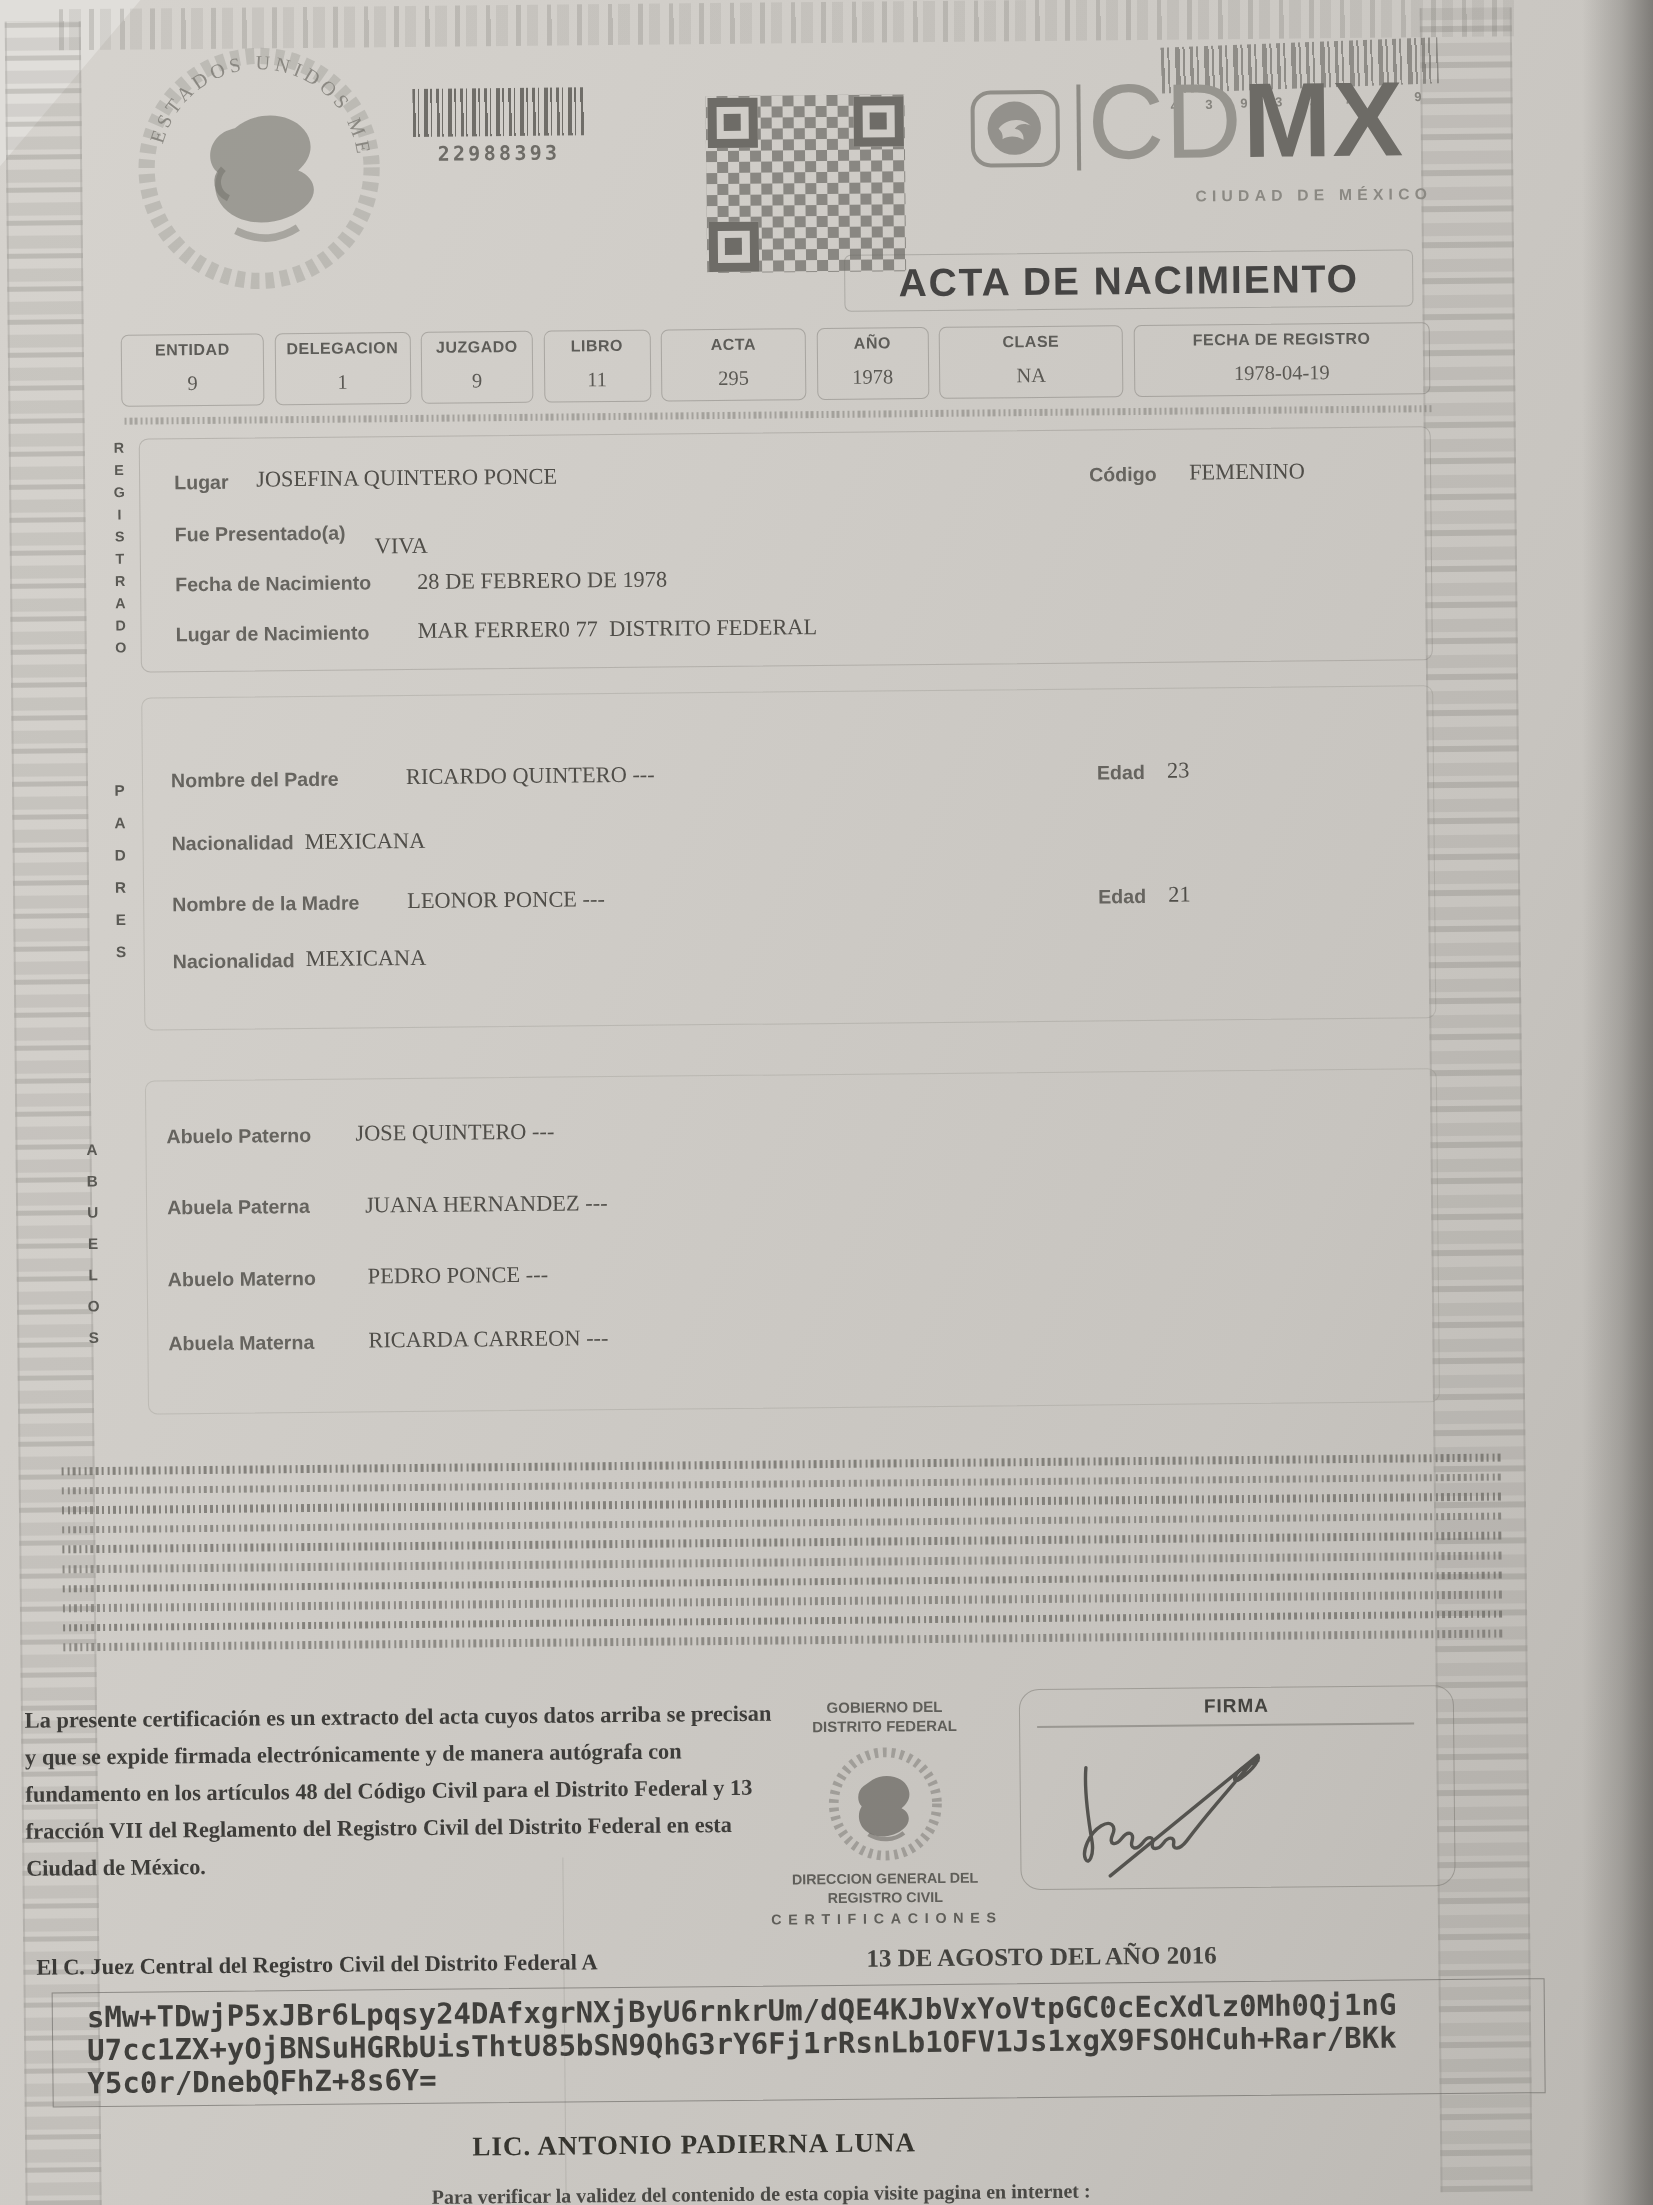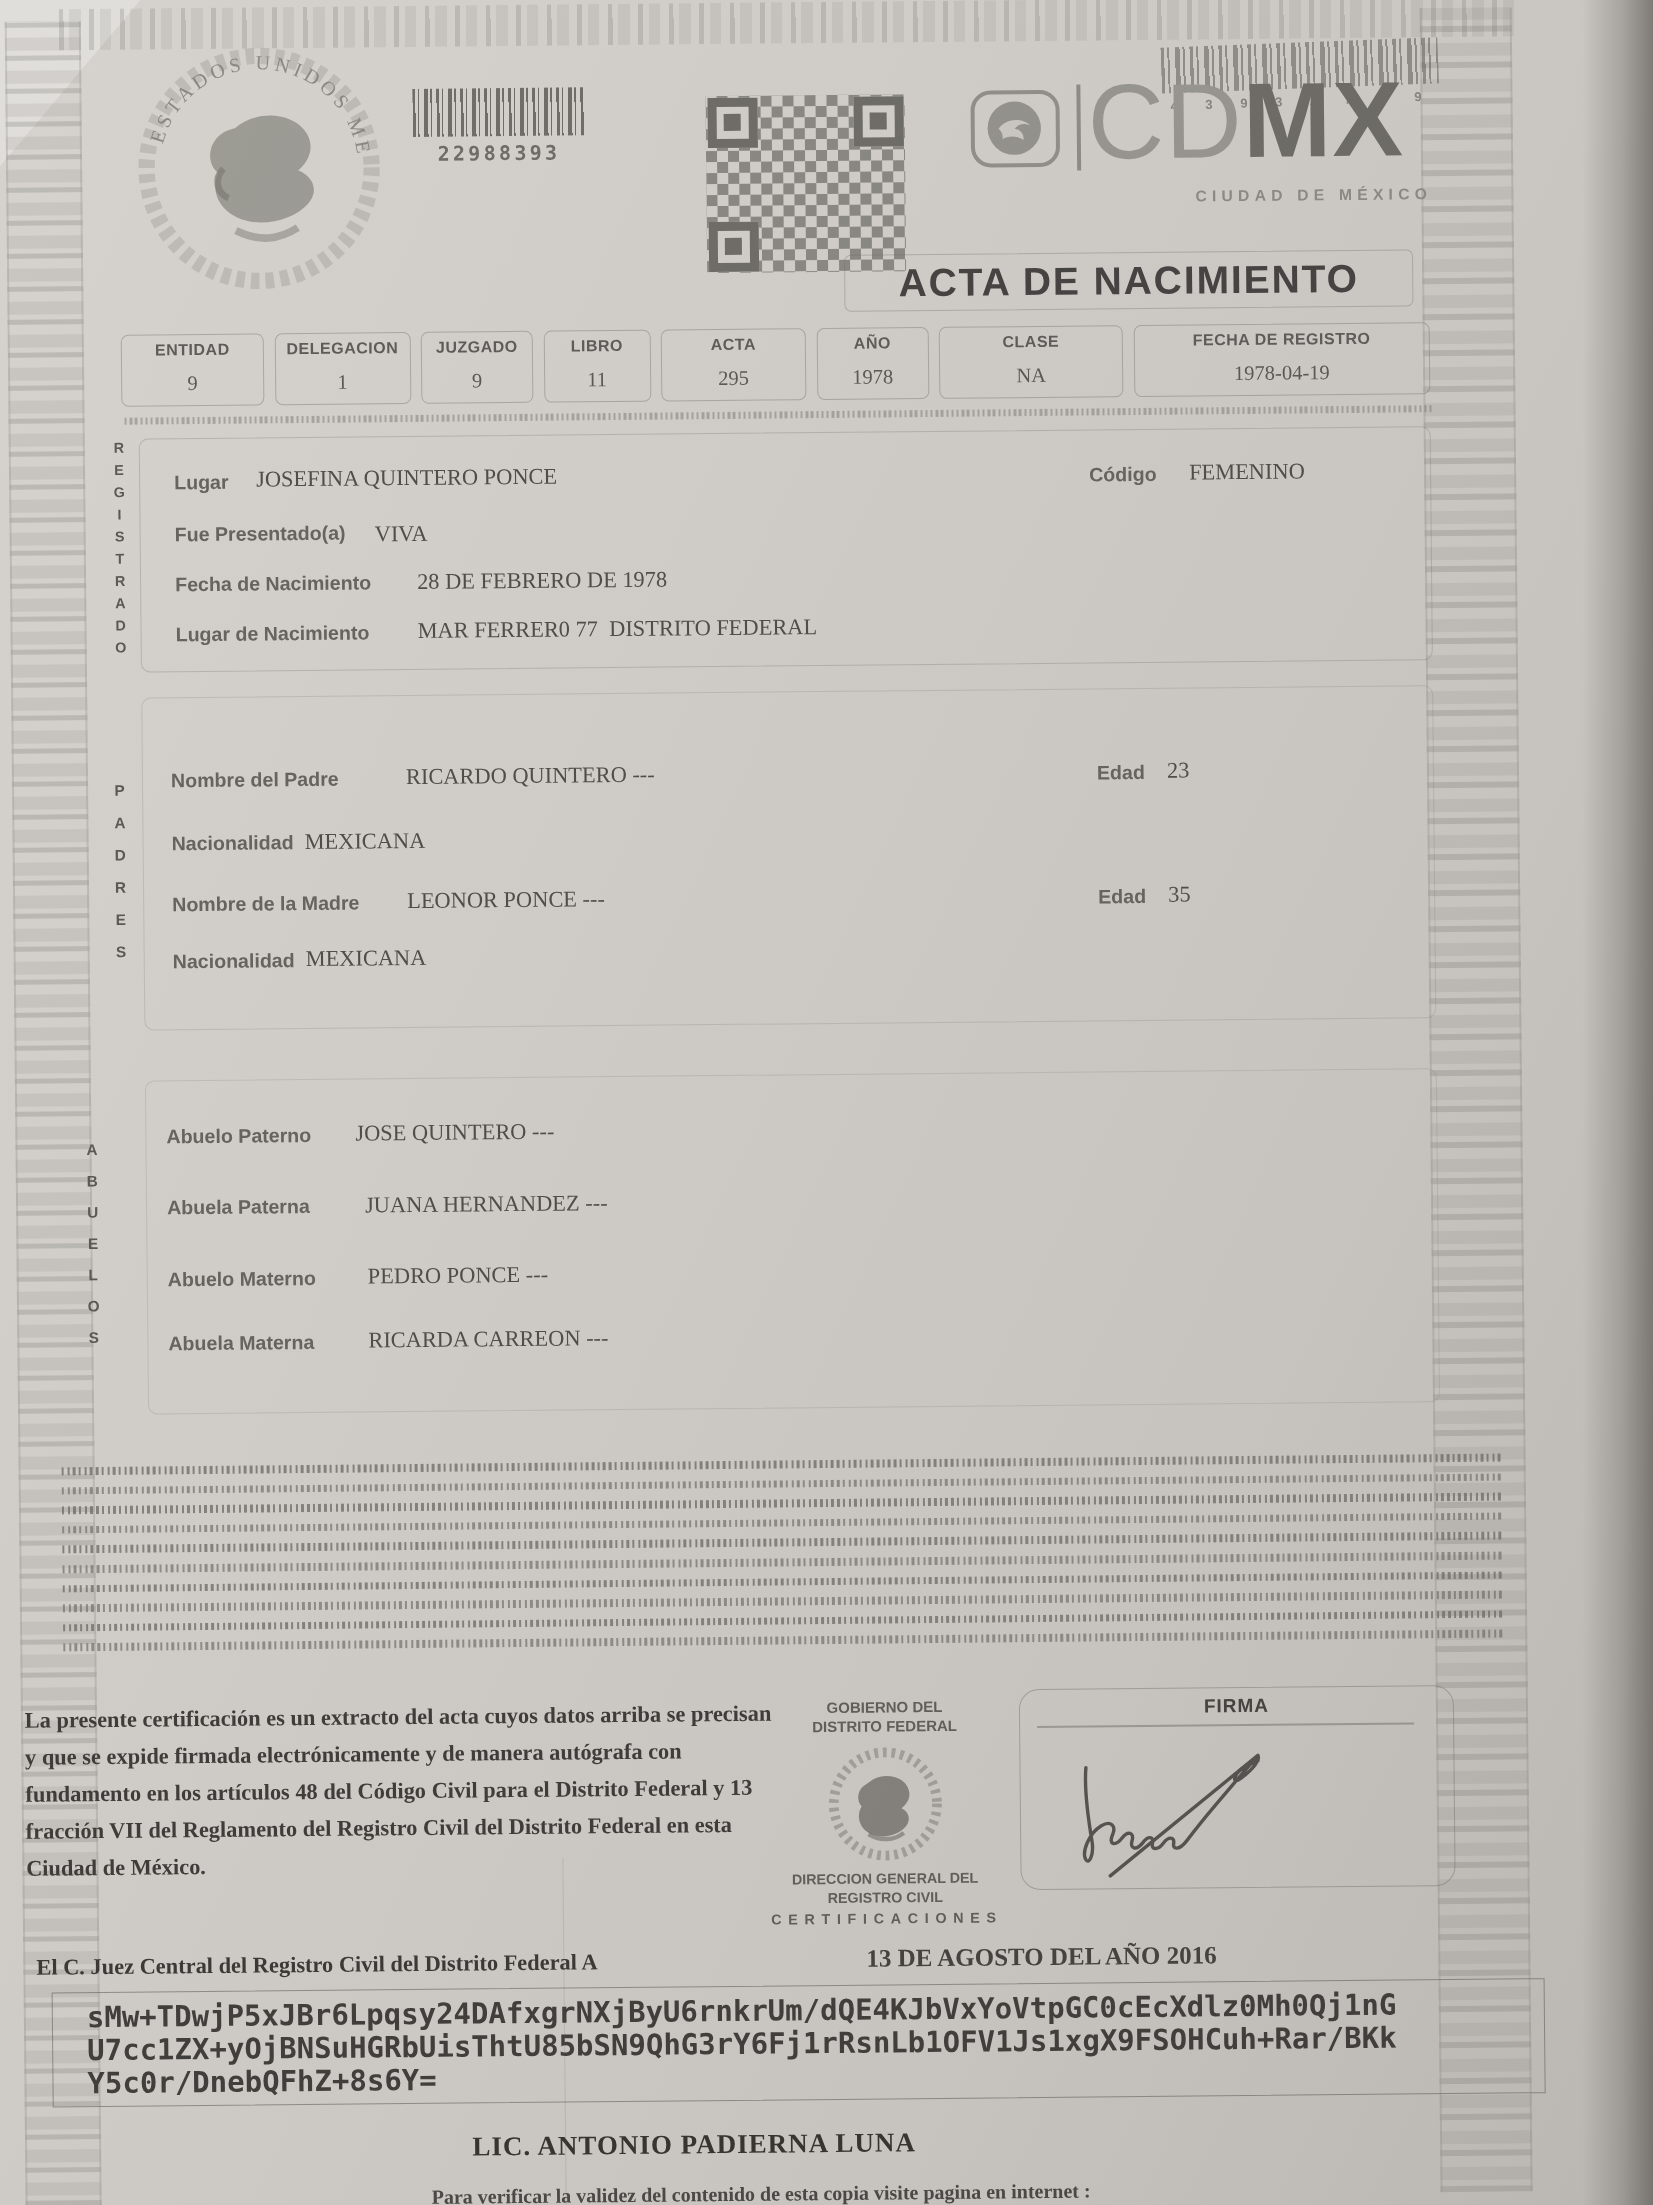--- a/index.html
+++ b/index.html
@@ -181,39 +181,39 @@
     </div>
     <div class="micro-strip"></div>
 
     <div class="vert-label" style="left:115px;top:433px;font-size:14.3px;letter-spacing:6.2px;">REGISTRADO</div>
     <div class="sec-box" style="left:143px;top:432px;width:1292px;height:234px;">
       <div class="lbl" style="left:34px;top:31.5px;">Lugar</div>
       <div class="val" style="left:116px;top:28px;">JOSEFINA QUINTERO PONCE</div>
       <div class="lbl" style="left:949px;top:33px;">Código</div>
       <div class="val" style="left:1049px;top:30px;">FEMENINO</div>
       <div class="lbl" style="left:34px;top:84px;">Fue Presentado(a)</div>
-      <div class="val" style="left:234px;top:84px;">VIVA</div>
+      <div class="val" style="left:234px;top:96px;">VIVA</div>
       <div class="lbl" style="left:34px;top:134px;">Fecha de Nacimiento</div>
       <div class="val" style="left:276px;top:132px;">28 DE FEBRERO DE 1978</div>
       <div class="lbl" style="left:34px;top:184px;">Lugar de Nacimiento</div>
       <div class="val" style="left:276px;top:181px;">MAR FERRER0 77  DISTRITO FEDERAL</div>
     </div>
 
     <div class="vert-label" style="left:111px;top:775px;font-size:15.3px;letter-spacing:15.3px;">PADRES</div>
     <div class="sec-box" style="left:143px;top:691px;width:1292px;height:333px;border-color:rgba(115,113,107,.22);">
       <div class="lbl" style="left:28px;top:71px;">Nombre del Padre</div>
       <div class="val" style="left:263px;top:68px;">RICARDO QUINTERO ---</div>
       <div class="lbl" style="left:954px;top:72px;">Edad</div>
       <div class="val" style="left:1024px;top:69px;">23</div>
       <div class="lbl" style="left:28px;top:134px;">Nacionalidad</div>
       <div class="val" style="left:161px;top:132px;">MEXICANA</div>
       <div class="lbl" style="left:28px;top:195px;">Nombre de la Madre</div>
       <div class="val" style="left:263px;top:192px;">LEONOR PONCE ---</div>
       <div class="lbl" style="left:954px;top:196px;">Edad</div>
-      <div class="val" style="left:1024px;top:193px;">35</div>
+      <div class="val" style="left:1024px;top:193px;">21</div>
       <div class="lbl" style="left:28px;top:252px;">Nacionalidad</div>
       <div class="val" style="left:161px;top:249px;">MEXICANA</div>
     </div>
 
     <div class="vert-label" style="left:80px;top:1134px;font-size:15.3px;letter-spacing:14.3px;">ABUELOS</div>
     <div class="sec-box" style="left:143px;top:1074px;width:1292px;height:334px;border-color:rgba(115,113,107,.20);">
       <div class="lbl" style="left:20px;top:44px;">Abuelo Paterno</div>
       <div class="val" style="left:209px;top:41px;">JOSE QUINTERO ---</div>
       <div class="lbl" style="left:20px;top:115px;">Abuela Paterna</div>
       <div class="val" style="left:218px;top:113px;">JUANA HERNANDEZ ---</div>

